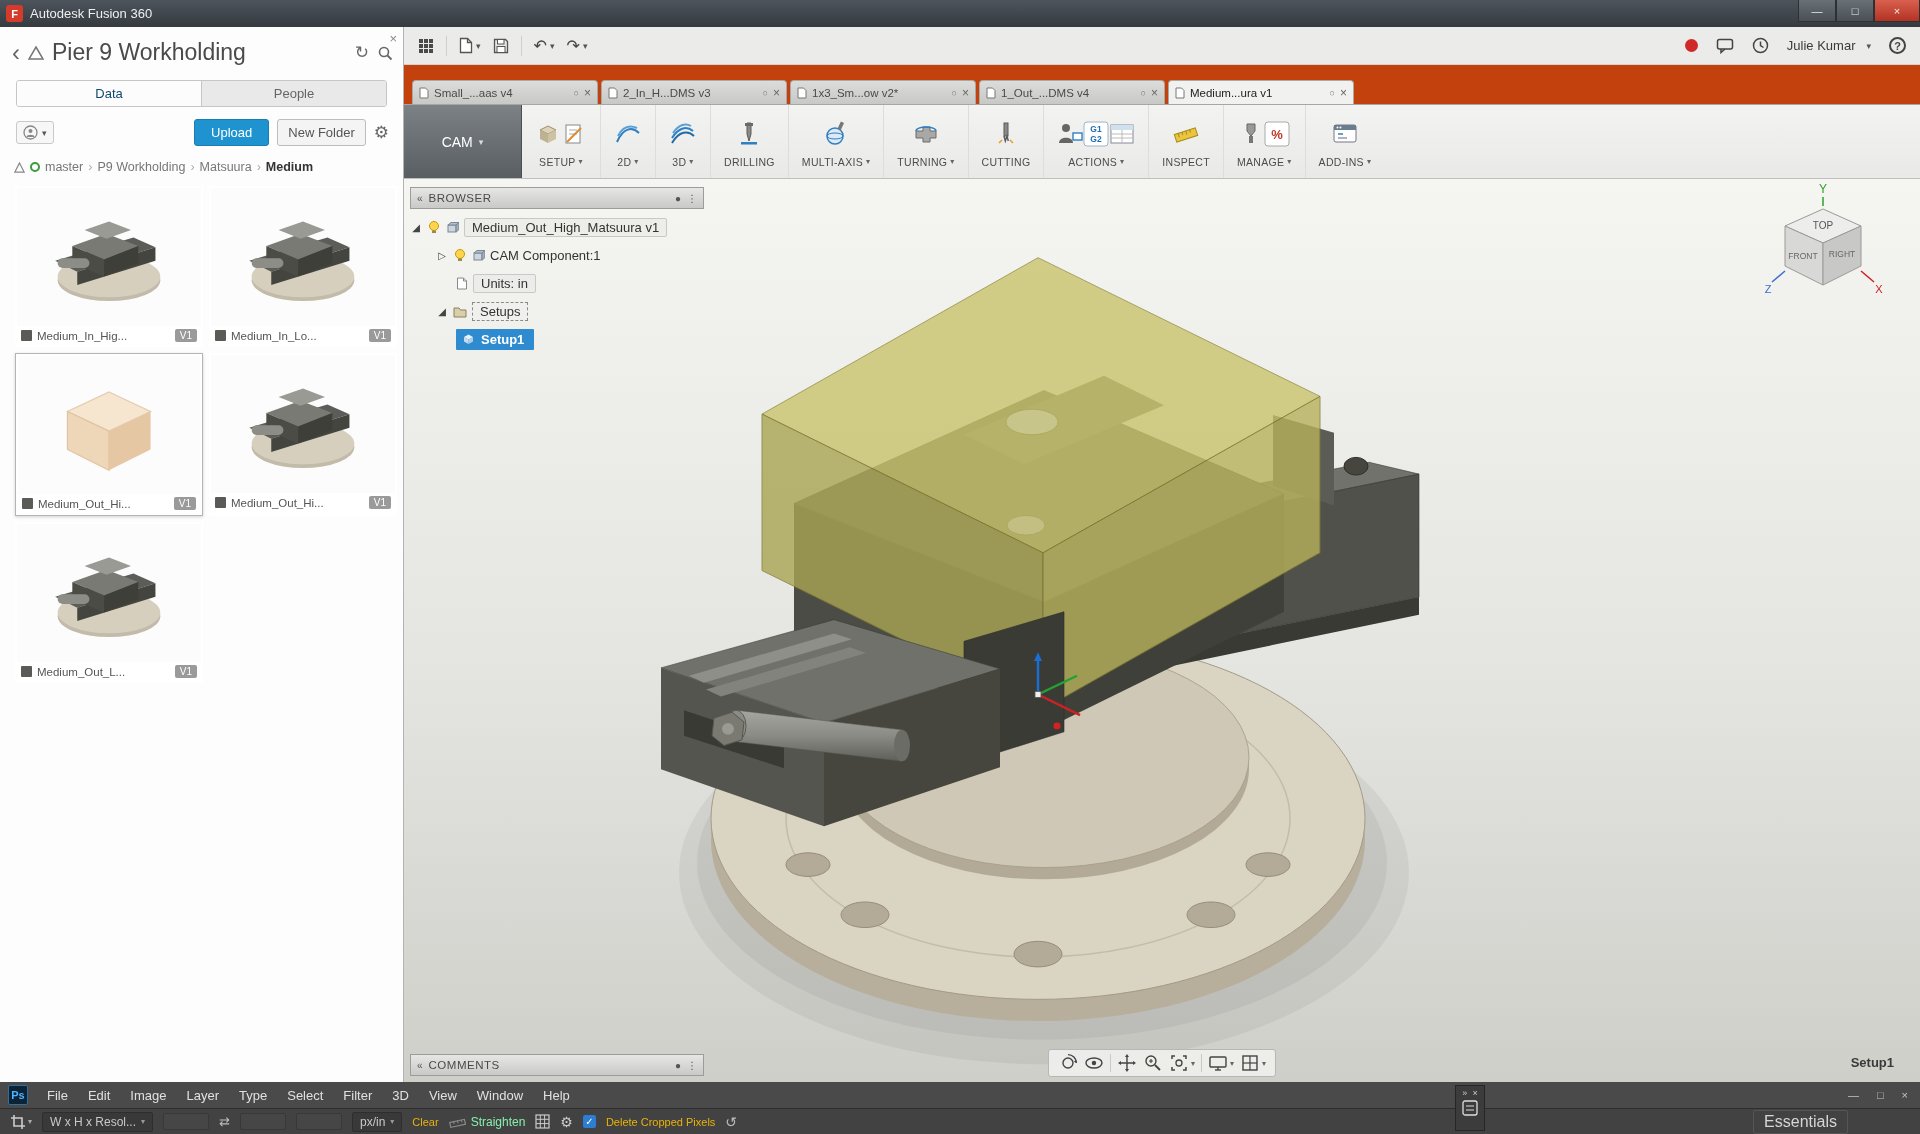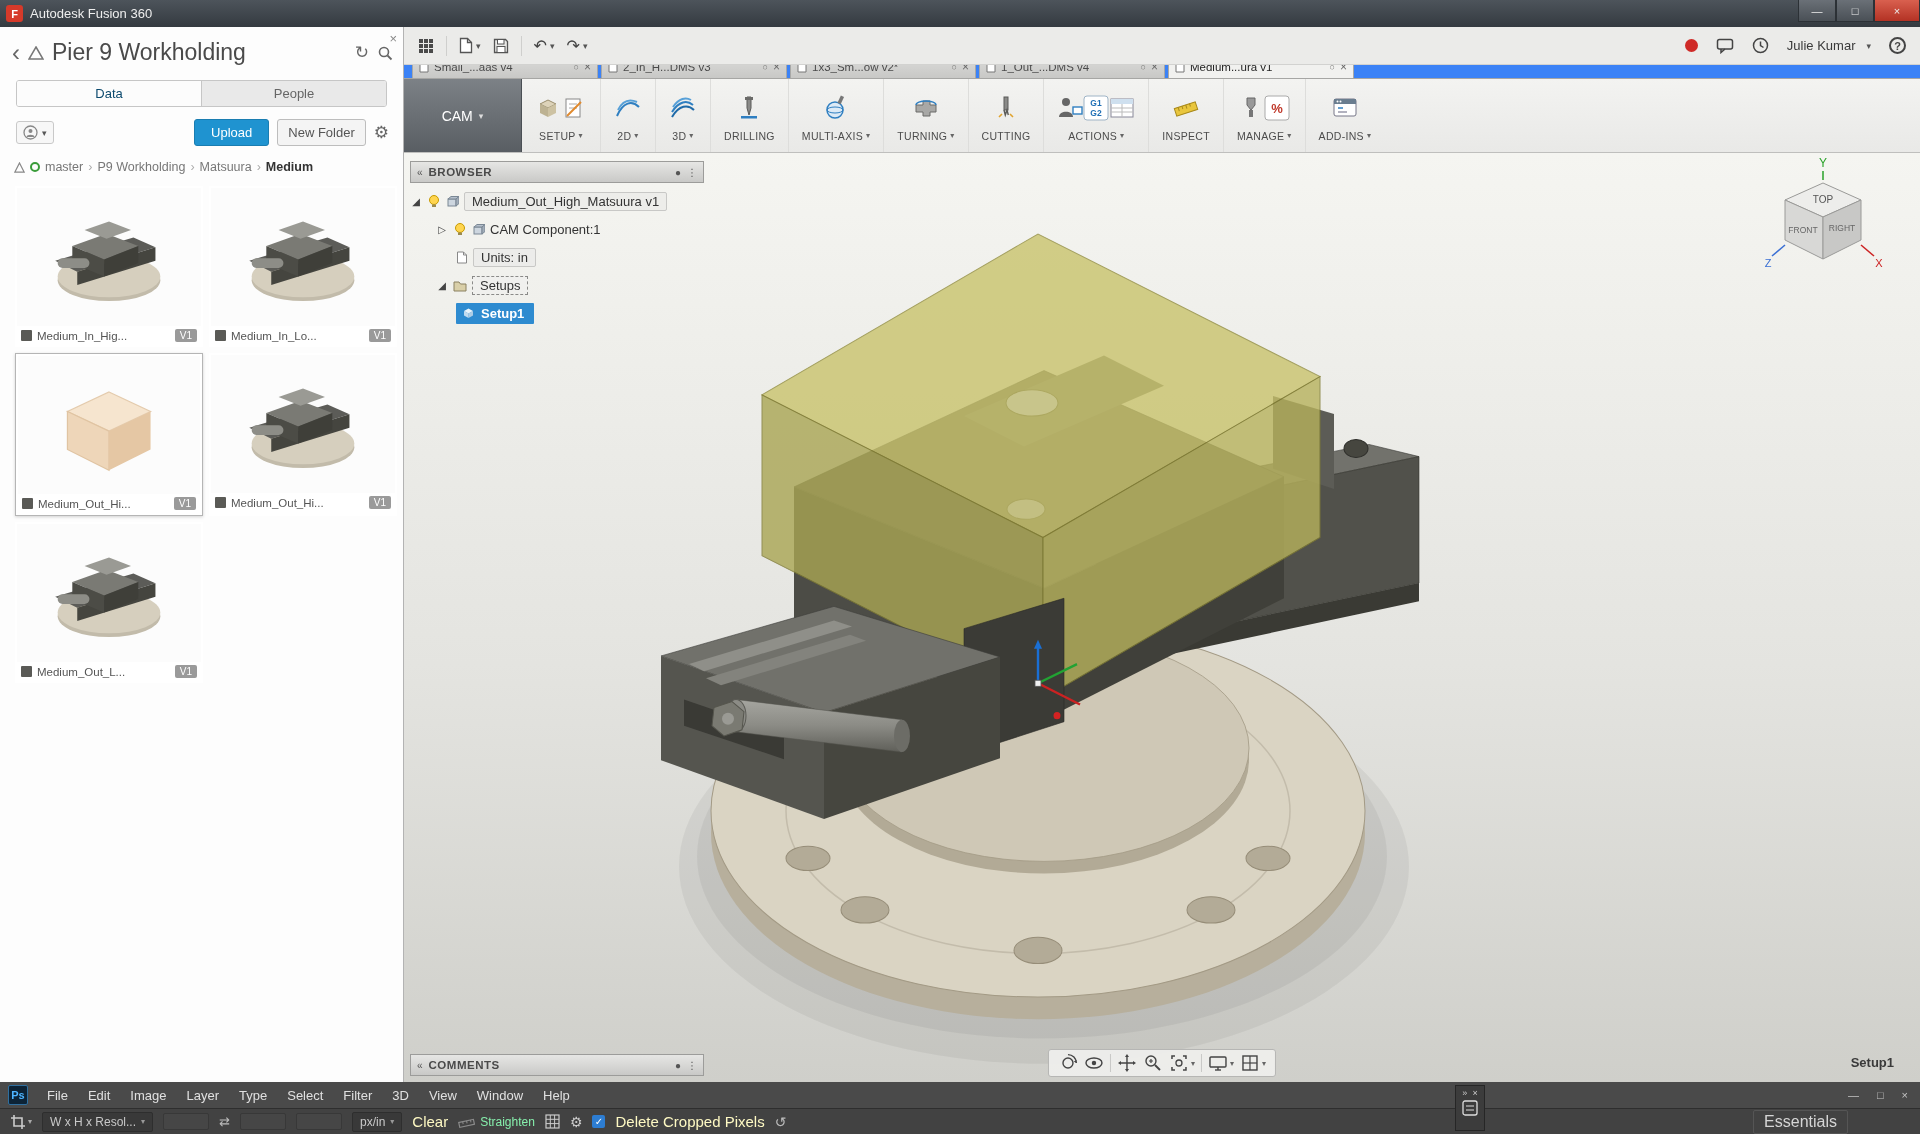--- a/index.html
+++ b/index.html
@@ -51,21 +51,21 @@
 .app-toolbar{height:38px;background:#ebebe9;border-bottom:1px solid #d2d2d0;display:flex;align-items:center;gap:12px;padding:0 14px;position:relative}
 .tb-sep{width:1px;height:20px;background:#cfcfcd}
 .tb-icon{display:flex;align-items:center;gap:3px;color:#444}
 .tb-caret{font-size:9px;color:#555}
 .tb-right{margin-left:auto;display:flex;align-items:center;gap:18px}
 .rec-dot{width:13px;height:13px;border-radius:50%;background:#cf2a27;display:inline-block}
 .user-chip{display:flex;align-items:center;gap:11px;color:#3a3a3a;font-size:13px}
 .help-circ{width:17px;height:17px;border-radius:50%;border:2px solid #444;color:#444;font-size:11px;font-weight:bold;display:flex;align-items:center;justify-content:center}
 
 
-.dtabs{height:14px;background:#3b82f6;display:flex;align-items:flex-end;padding-left:8px;gap:3px;border-bottom:1px solid #a6a6a4}
+.dtabs{height:40px;background:#c2410c;display:flex;align-items:flex-end;padding-left:8px;gap:3px;border-bottom:1px solid #a6a6a4}
 .dtab{width:186px;height:24px;background:linear-gradient(#dcdcda,#c8c8c6);border:1px solid #a8a8a6;border-bottom:none;border-radius:4px 4px 0 0;display:flex;align-items:center;gap:5px;padding:0 6px;color:#4a4a4a}
 .dtab.active{background:#f1f1ef;color:#222}
 .dtlabel{flex:1;font-size:11.5px;white-space:nowrap;overflow:hidden;text-overflow:ellipsis}
 .dtcircle{font-size:9px;color:#7a7a78}
 .dtclose{font-size:12px;color:#666}
 .dticon{flex:none}
 
 
 .ribbon{height:74px;background:linear-gradient(#f3f3f1,#e9e9e7);border-bottom:1px solid #bfbfbd;display:flex;align-items:stretch}
 .cam-btn{width:118px;background:linear-gradient(#7c8186,#595e63);color:#fff;display:flex;align-items:center;justify-content:center;gap:6px;font-size:14px;border-right:1px solid #4a4f54}
@@ -75,21 +75,21 @@
 .rlabel{font-size:10.5px;color:#4c4c4c;letter-spacing:.3px;display:flex;align-items:center;gap:3px;white-space:nowrap}
 .rcaret{font-size:8px;color:#666}
 
 
 .viewport{flex:1;position:relative;background:linear-gradient(180deg,#f5f5f1 0%,#e4e4e0 55%,#cfcfca 100%);overflow:hidden;min-height:0}
 .model-svg{position:absolute;inset:0;width:100%;height:100%}
 
 
 .browser{position:absolute;left:6px;top:8px;width:294px}
 .panel-header{height:22px;background:linear-gradient(#e6e6e4,#c9c9c7);border:1px solid #9c9c9a;display:flex;align-items:center;padding:0 6px;gap:6px}
-.ph-title{font-size:11.5px;font-weight:bold;color:#4a4a4a;letter-spacing:.5px;flex:1}
+.ph-title{font-size:11.5px;font-weight:normal;color:#4a4a4a;letter-spacing:.5px;flex:1}
 .ph-glyph{font-size:10px;color:#555}
 .tree{margin-top:4px;font-size:13px;color:#333}
 .trow{display:flex;align-items:center;gap:5px;height:28px}
 .tri{font-size:10px;color:#444;width:12px;text-align:center}
 .tlabel-box{background:rgba(235,235,233,.85);border:1px solid #c8c8c6;padding:1px 7px;border-radius:2px}
 .tlabel-dash{border:1px dashed #8a8a88;background:rgba(240,240,238,.7);padding:1px 7px}
 .tsel{background:#2e8bd0;color:#fff;font-weight:bold;padding:3px 10px 3px 6px;display:flex;align-items:center;gap:6px;border-radius:1px}
 
 
 .comments{position:absolute;left:6px;bottom:6px;width:294px}
@@ -105,21 +105,21 @@
 .setup-label{position:absolute;right:26px;bottom:12px;font-size:13px;font-weight:bold;color:#3a3a3a}
 
 
 .ps-menubar{position:absolute;left:0;right:0;bottom:26px;height:26px;background:#4a4a4a;display:flex;align-items:center;gap:2px;padding:0 8px;color:#ddd}
 .ps-logo{width:20px;height:20px;background:#0c2336;border:1px solid #2f6f9f;color:#4db4ff;font-size:11px;font-weight:bold;display:flex;align-items:center;justify-content:center;margin-right:8px;border-radius:2px}
 .ps-menu{padding:0 9px;font-size:13px;color:#e0e0e0}
 .ps-winbtns{position:absolute;right:12px;display:flex;gap:18px;color:#c4c4c4;font-size:11px}
 .ps-optionsbar{position:absolute;left:0;right:0;bottom:0;height:26px;background:#424242;border-top:1px solid #2e2e2e;display:flex;align-items:center;gap:10px;padding:0 10px;color:#ccc}
 .ps-dd{display:flex;align-items:center;gap:5px;background:#393939;border:1px solid #2e2e2e;border-radius:2px;padding:2px 7px;font-size:12px;color:#c8c8c8}
 .ps-input{width:46px;height:17px;background:#464646;border:1px solid #383838;border-radius:2px}
-.ps-btn{font-size:15px;color:#fef9c3}
+.ps-btn{font-size:11px;color:#eab308}
 .ps-dim{color:#86efac;display:flex;align-items:flex-end;gap:5px;font-size:12px}
 .ps-check{width:13px;height:13px;background:#2d7dd2;border-radius:2px;color:#fff;font-size:10px;display:flex;align-items:center;justify-content:center}
 .ps-gear{font-size:14px;color:#ccc}
 .ps-ws{margin-left:auto;margin-right:62px;border:1px solid #555;border-radius:2px;padding:2px 10px;font-size:16px;color:#d5d5d5}
 .ps-dock{position:absolute;left:1455px;top:1085px;width:30px;height:46px;background:#3c3c3c;border:1px solid #262626;z-index:50;display:flex;flex-direction:column;align-items:center}
 .ps-dock-top{display:flex;gap:5px;font-size:9px;color:#ccc;height:13px;align-items:center}
 svg{display:block}
 </style>
 </head>
 <body>

